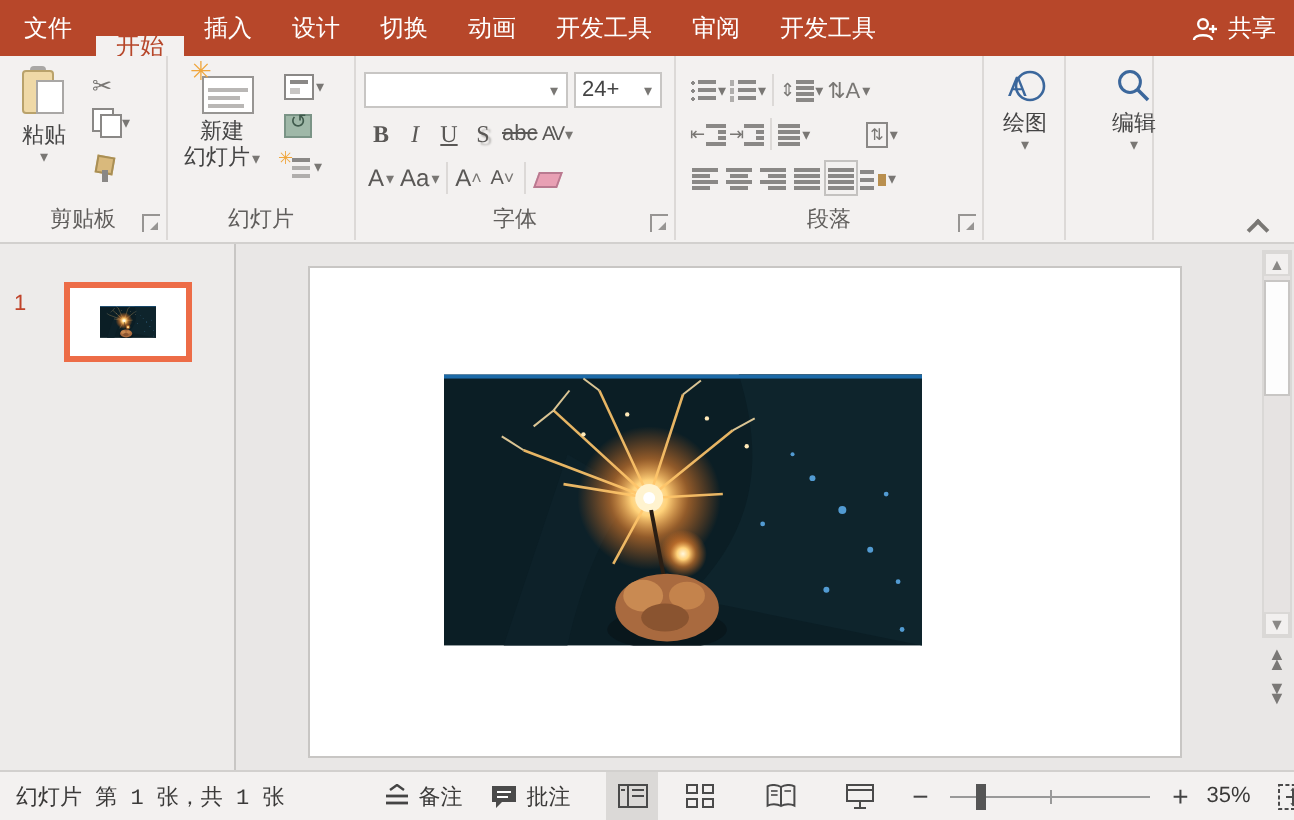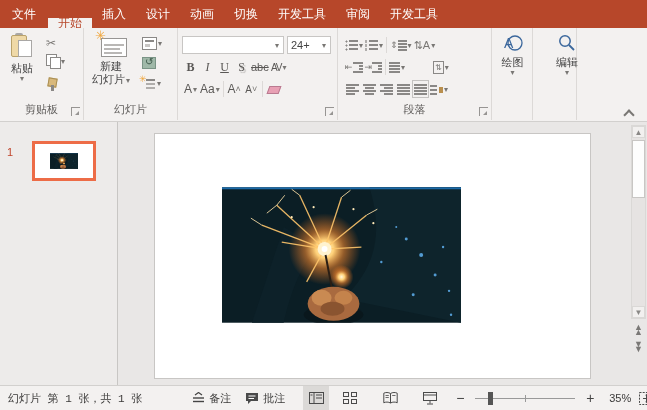--- a/index.html
+++ b/index.html
@@ -136,21 +136,21 @@
                display:flex; align-items:center; font-size:11px; color:#3B3A39; }
   .sb-item { display:flex; align-items:center; white-space:nowrap; }
   .sb-ico { margin-right:4px; display:inline-flex; }
   .viewbtn { width:26px; height:25px; display:flex; align-items:center; justify-content:center; }
   .viewbtn.sel { background:#DBD9D7; }
   .zoom-slider { position:relative; width:100px; height:25px; margin:0 8px; }
   .zoom-track { position:absolute; left:0; right:0; top:12px; height:1px; background:#999; }
   .zoom-tick  { position:absolute; left:50%; top:9px; width:1px; height:7px; background:#999; }
   .zoom-thumb { position:absolute; left:13px; top:6px; width:5px; height:13px; background:#555; }
   .zoom-pm { font-size:14px; color:#444; width:14px; text-align:center; }
-  .sb-zoomlabel { width:34px; text-align:right; }
+  .sb-zoomlabel { width:34px; text-align:center; }
 </style>
 </head>
 <body>
 
 <div class="app">
 
   <svg width="0" height="0" style="position:absolute">
     <defs>
       <radialGradient id="glowG" cx="50%" cy="50%" r="50%">
         <stop offset="0%" stop-color="#FFF7DC"></stop>
@@ -210,26 +210,37 @@
         </g>
       </g>
     </defs>
   </svg>
 
   <div class="tabbar">
     <div class="tab filetab">文件</div>
     <div class="tab active">开始</div>
     <div class="tab">插入</div>
     <div class="tab">设计</div>
+    <div class="tab">切换</div>
     <div class="tab">动画</div>
-    <div class="tab">切换</div>
     <div class="tab">开发工具</div>
     <div class="tab">审阅</div>
     <div class="tab">开发工具</div>
     <div class="tab-right">
+      <div class="tab">
+        <span class="mini-ico">
+          <svg width="13" height="13" viewBox="0 0 13 13">
+              <circle cx="5.5" cy="4" r="2.4" fill="none" stroke="#fff" stroke-width="1.2"></circle>
+              <path d="M1,12 C1,8.8 10,8.8 10,12" fill="none" stroke="#fff" stroke-width="1.2"></path>
+              <line x1="10.5" y1="4.5" x2="10.5" y2="8.5" stroke="#fff" stroke-width="1.2"></line>
+              <line x1="8.5" y1="6.5" x2="12.5" y2="6.5" stroke="#fff" stroke-width="1.2"></line>
+            </svg>
+        </span>
+        <span>共享</span>
+      </div>
     </div>
   </div>
 
   <div class="ribbon">
 
     <div class="rgroup" style="left:0;width:84px;">
       <div class="bigbtn" style="left:4px;width:36px;">
         <span class="bico clipboard-ic">
             <span class="clip"></span>
             <span class="board"></span>
@@ -316,20 +327,21 @@
           </span>
         <span class="rowbtn">
             <span style="font-size:10px;">A</span>
             <span class="arrowglyph">˅</span>
           </span>
         <span class="sep-v"></span>
         <span class="rowbtn">
             <span class="eraser-ic"></span>
           </span>
       </div>
+      <div class="glabel">字体</div>
       <div class="launcher"></div>
     </div>
 
     <div class="rgroup" style="left:338px;width:154px;">
       <div style="position:absolute;left:6px;top:8px;display:flex;align-items:center;">
         <span class="rowbtn">
             <span class="st st-bul"></span>
             <span class="darr-in">▾</span>
           </span>
         <span class="rowbtn">

